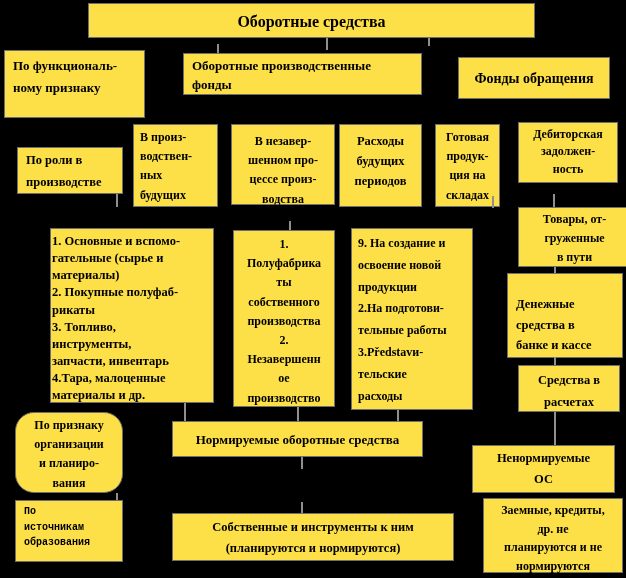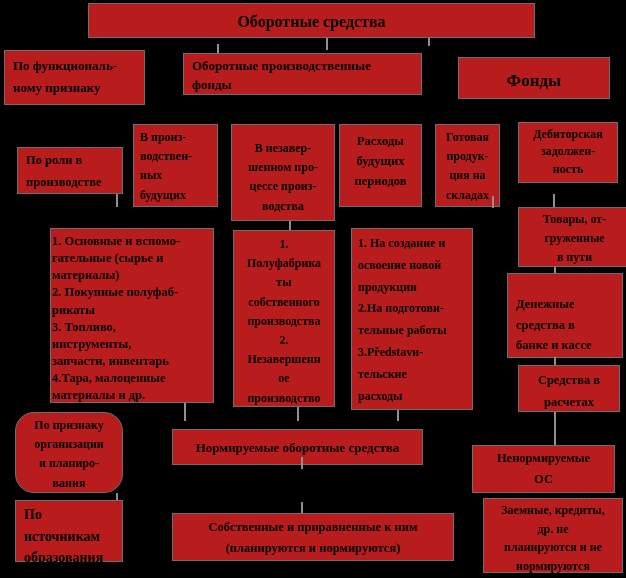--- a/index.html
+++ b/index.html
@@ -6,58 +6,58 @@
   body{
     width:626px;height:578px;
     background:#000;
     font-family:"Liberation Serif","DejaVu Serif",serif;
     position:relative;
     overflow:hidden;
   }
   .canvas{position:absolute;left:0;top:0;width:626px;height:578px;}
   .box{
     position:absolute;
-    background:#b91c1c;
+    background:#fde047;
     color:#000;
     border:1px solid #6e6e6e;
     box-sizing:border-box;
     font-weight:bold;
     white-space:pre-line;
     line-height:1.55;
     font-size:12px;
     padding:2px 5px;
   }
   .center{text-align:center;}
   .left{text-align:left;}
   .conn{
     position:absolute;
     width:2px;
     background:#8f8f8f;
   }
   
   .b-title{left:88px;top:3px;width:447px;height:35px;font-size:16px;padding-top:6px;}
-  .b-func{left:4px;top:50px;width:141px;height:55px;font-size:13px;line-height:1.7;padding:4px 8px;}
+  .b-func{left:4px;top:50px;width:141px;height:68px;font-size:13px;line-height:1.7;padding:4px 8px;}
   .b-opf{left:183px;top:53px;width:239px;height:42px;font-size:13px;line-height:1.45;padding:3px 8px;}
-  .b-fo{left:458px;top:57px;width:152px;height:42px;font-size:17px;padding-top:10px;}
+  .b-fo{left:458px;top:57px;width:152px;height:42px;font-size:14px;padding-top:10px;}
   .b-role{left:17px;top:147px;width:106px;height:47px;font-size:12.5px;line-height:1.75;padding:2px 8px;}
   .b-zapasy{left:133px;top:124px;width:85px;height:83px;line-height:1.6;padding:3px 6px;}
-  .b-nezaver{left:231px;top:124px;width:104px;height:97px;line-height:1.6;padding:14px 4px;}
+  .b-nezaver{left:231px;top:124px;width:104px;height:81px;line-height:1.6;padding:7px 4px;}
   .b-rashody{left:339px;top:124px;width:83px;height:83px;font-size:12.5px;line-height:1.6;padding-top:6px;}
   .b-gotovaya{left:435px;top:124px;width:65px;height:83px;line-height:1.6;padding:3px 2px;}
   .b-debitor{left:518px;top:122px;width:100px;height:61px;line-height:1.45;padding:3px 2px;}
   .b-biglist{left:50px;top:228px;width:164px;height:175px;font-size:12.5px;line-height:1.37;padding:4px 1px;}
   .b-polufabr{left:233px;top:230px;width:102px;height:177px;line-height:1.6;padding:4px 2px;}
   .b-sozdanie{left:351px;top:228px;width:122px;height:182px;line-height:1.82;padding:4px 6px;}
   .b-tovary{left:518px;top:207px;width:113px;height:60px;line-height:1.6;padding:2px 2px;}
   .b-denezh{left:507px;top:273px;width:116px;height:85px;font-size:12.5px;line-height:1.65;padding:20px 8px;}
   .b-sredstva{left:518px;top:365px;width:102px;height:47px;font-size:12.5px;line-height:1.75;padding-top:4px;}
   .b-priznak{left:15px;top:412px;width:108px;height:81px;line-height:1.6;padding:3px 2px;border-radius:19px;}
-  .b-norm{left:172px;top:421px;width:251px;height:36px;font-size:13px;padding-top:8px;margin-top:8px;}
+  .b-norm{left:172px;top:421px;width:251px;height:36px;font-size:13px;padding-top:8px;}
   .b-nenorm{left:472px;top:445px;width:143px;height:48px;font-size:12.5px;line-height:1.65;padding-top:2px;}
-  .b-istochnik{left:15px;top:500px;width:108px;height:62px;font-size:14px;line-height:1.55;padding:3px 8px;}
+  .b-istochnik{left:15px;top:500px;width:108px;height:62px;font-size:10px;line-height:1.55;padding:3px 8px;font-family:Liberation Mono, monospace;}
   .b-sobstv{left:172px;top:513px;width:282px;height:48px;font-size:12.5px;line-height:1.65;padding-top:3px;}
   .b-zaemnye{left:483px;top:498px;width:140px;height:75px;line-height:1.55;padding:2px 2px;}
 </style>
 </head>
 <body>
 
 <div class="canvas">
 
   <div class="box center b-title">Оборотные средства</div>
 
@@ -100,21 +100,21 @@
 материалы и др.</div>
   <div class="box center b-polufabr">1.
 Полуфабрика
 ты
 собственного
 производства
 2.
 Незавершенн
 ое
 производство</div>
-  <div class="box left b-sozdanie">1. На создание и
+  <div class="box left b-sozdanie">9. На создание и
 освоение новой
 продукции
 2.На подготови-
 тельные работы
 3.Představи-
 тельские
 расходы</div>
 
   <div class="box center b-tovary">Товары, от-
 груженные
@@ -130,21 +130,21 @@
 организации
 и планиро-
 вания</div>
   <div class="box center b-norm">Нормируемые оборотные средства</div>
   <div class="box center b-nenorm">Ненормируемые
 ОС</div>
 
   <div class="box left b-istochnik">По
 источникам
 образования</div>
-  <div class="box center b-sobstv">Собственные и приравненные  к ним
+  <div class="box center b-sobstv">Собственные и инструменты  к ним
 (планируются и нормируются)</div>
   <div class="box center b-zaemnye">Заемные, кредиты,
 др. не
 планируются и не
 нормируются</div>
 
   <div class="conn" style="left:326px;top:38px;height:12px;"></div>
   <div class="conn" style="left:217px;top:44px;height:9px;"></div>
   <div class="conn" style="left:428px;top:38px;height:8px;"></div>
   <div class="conn" style="left:116px;top:194px;height:13px;"></div>

